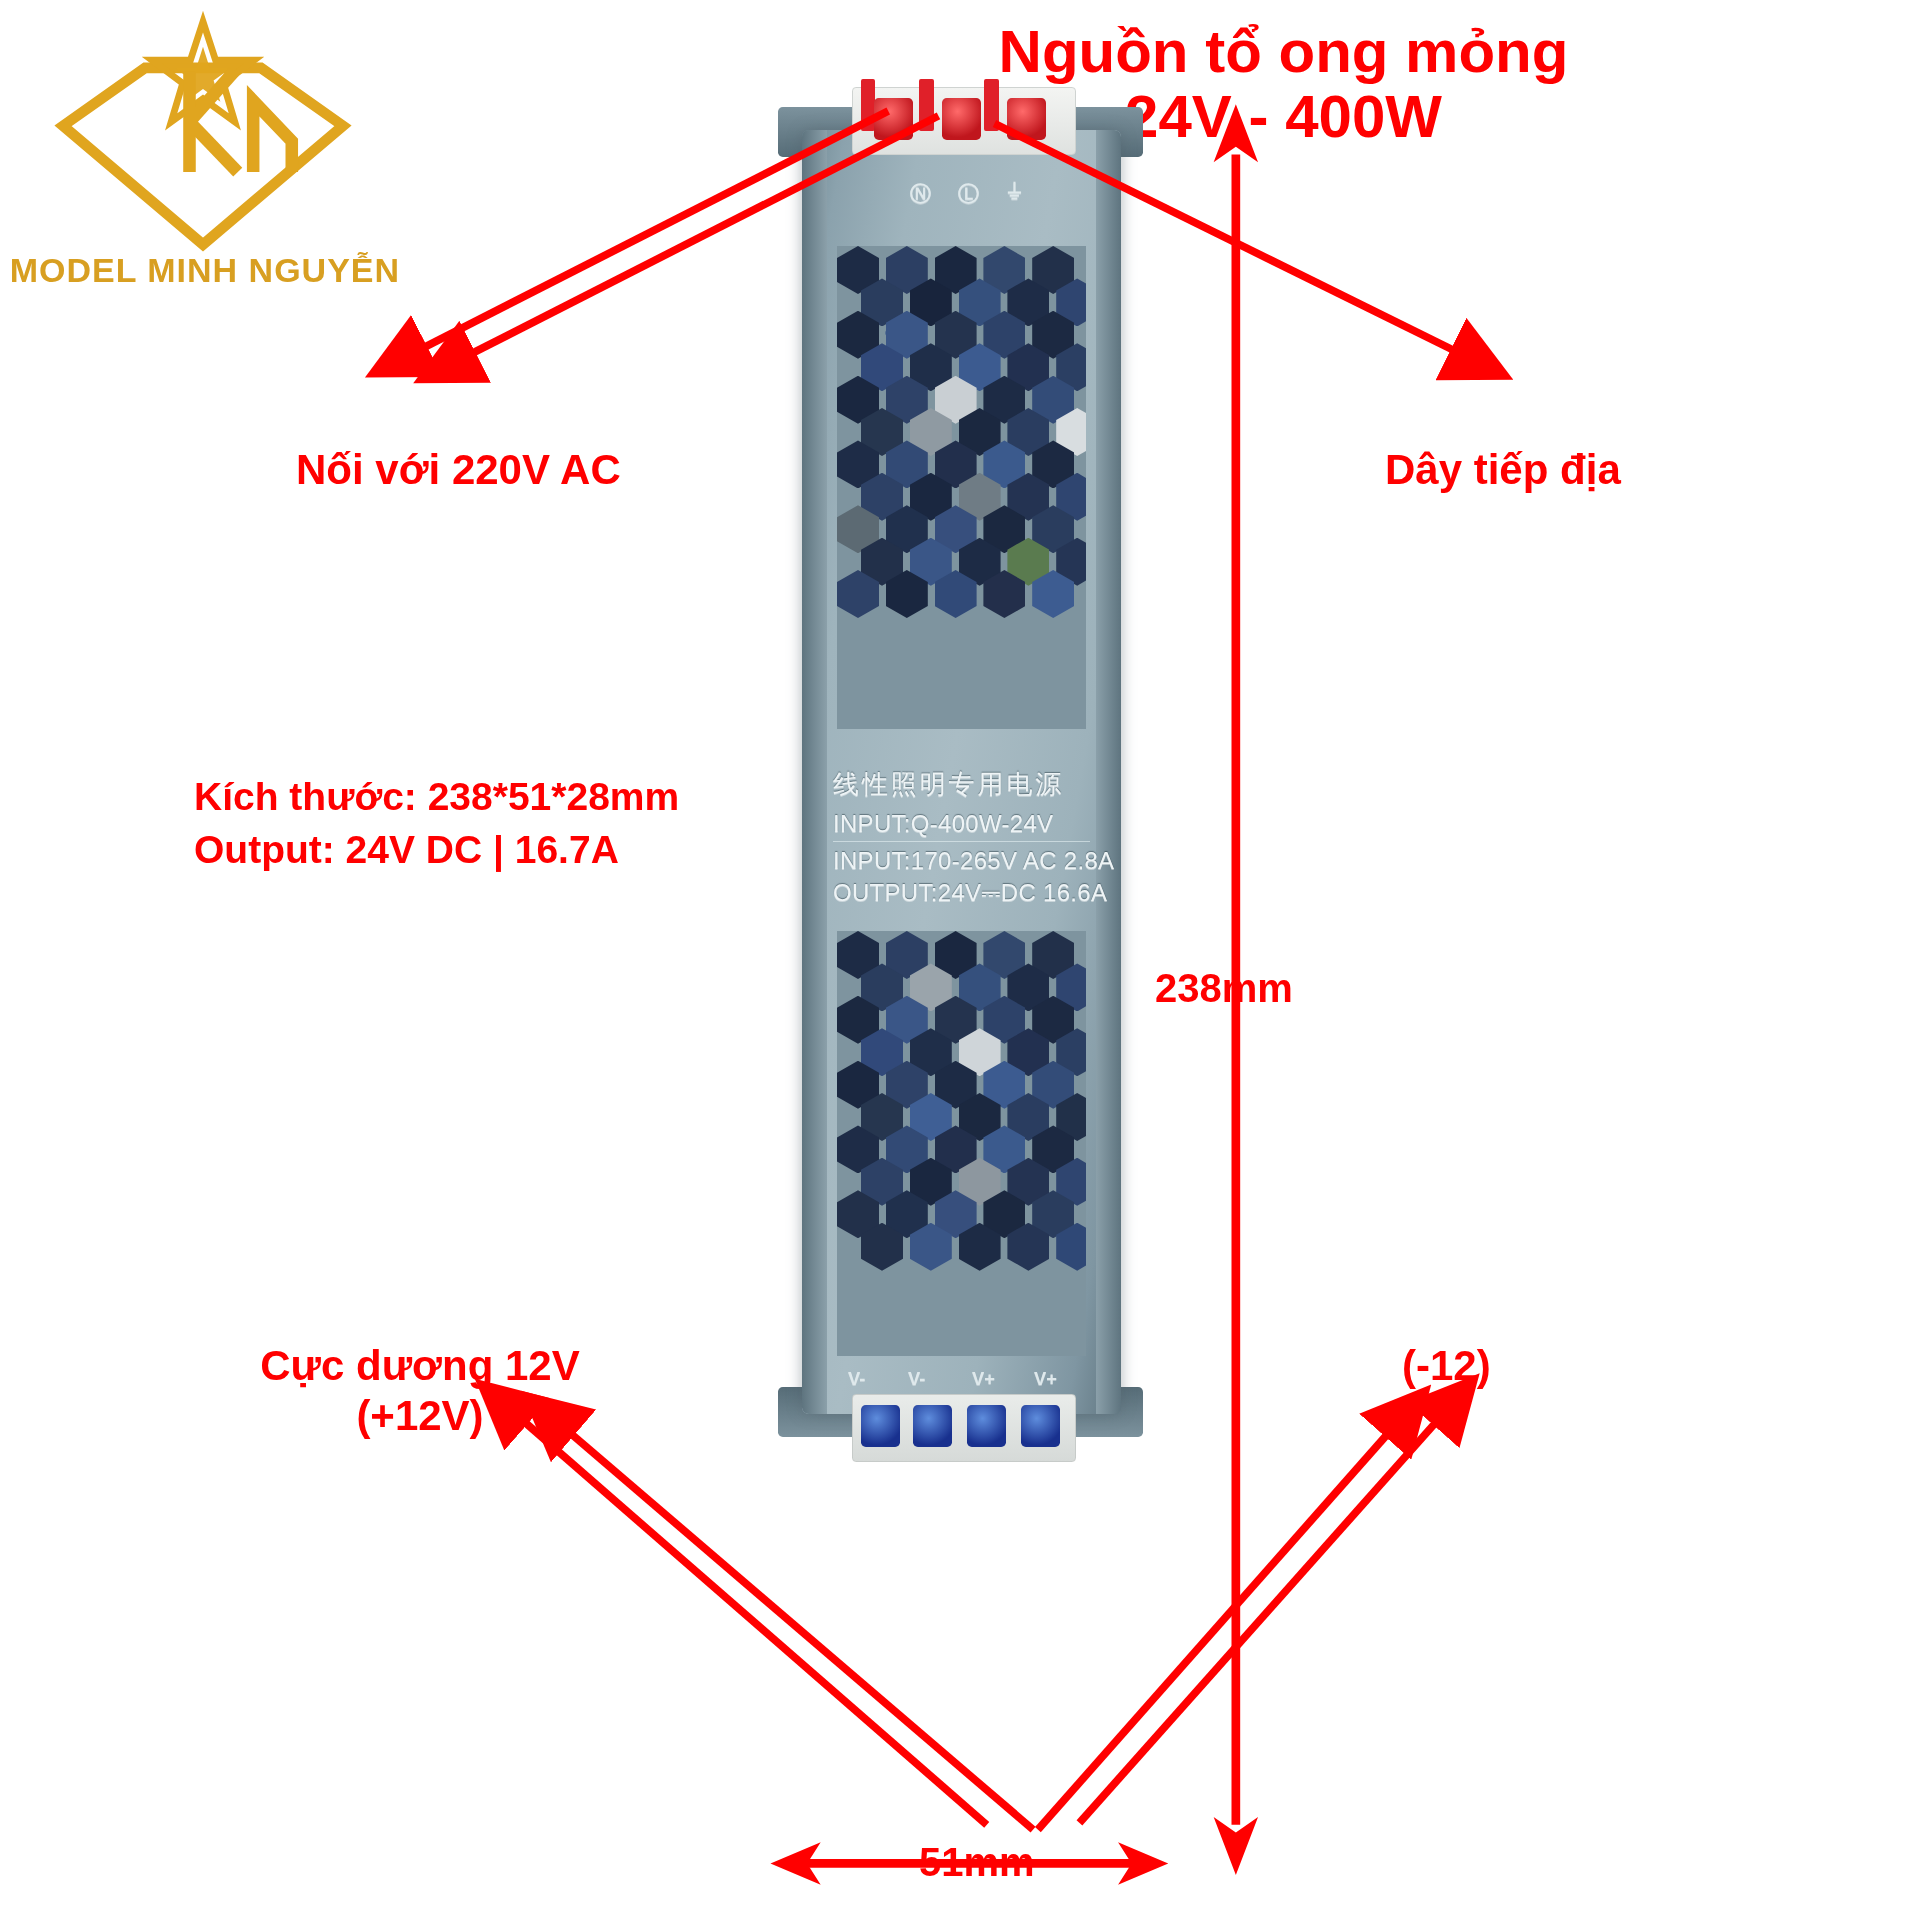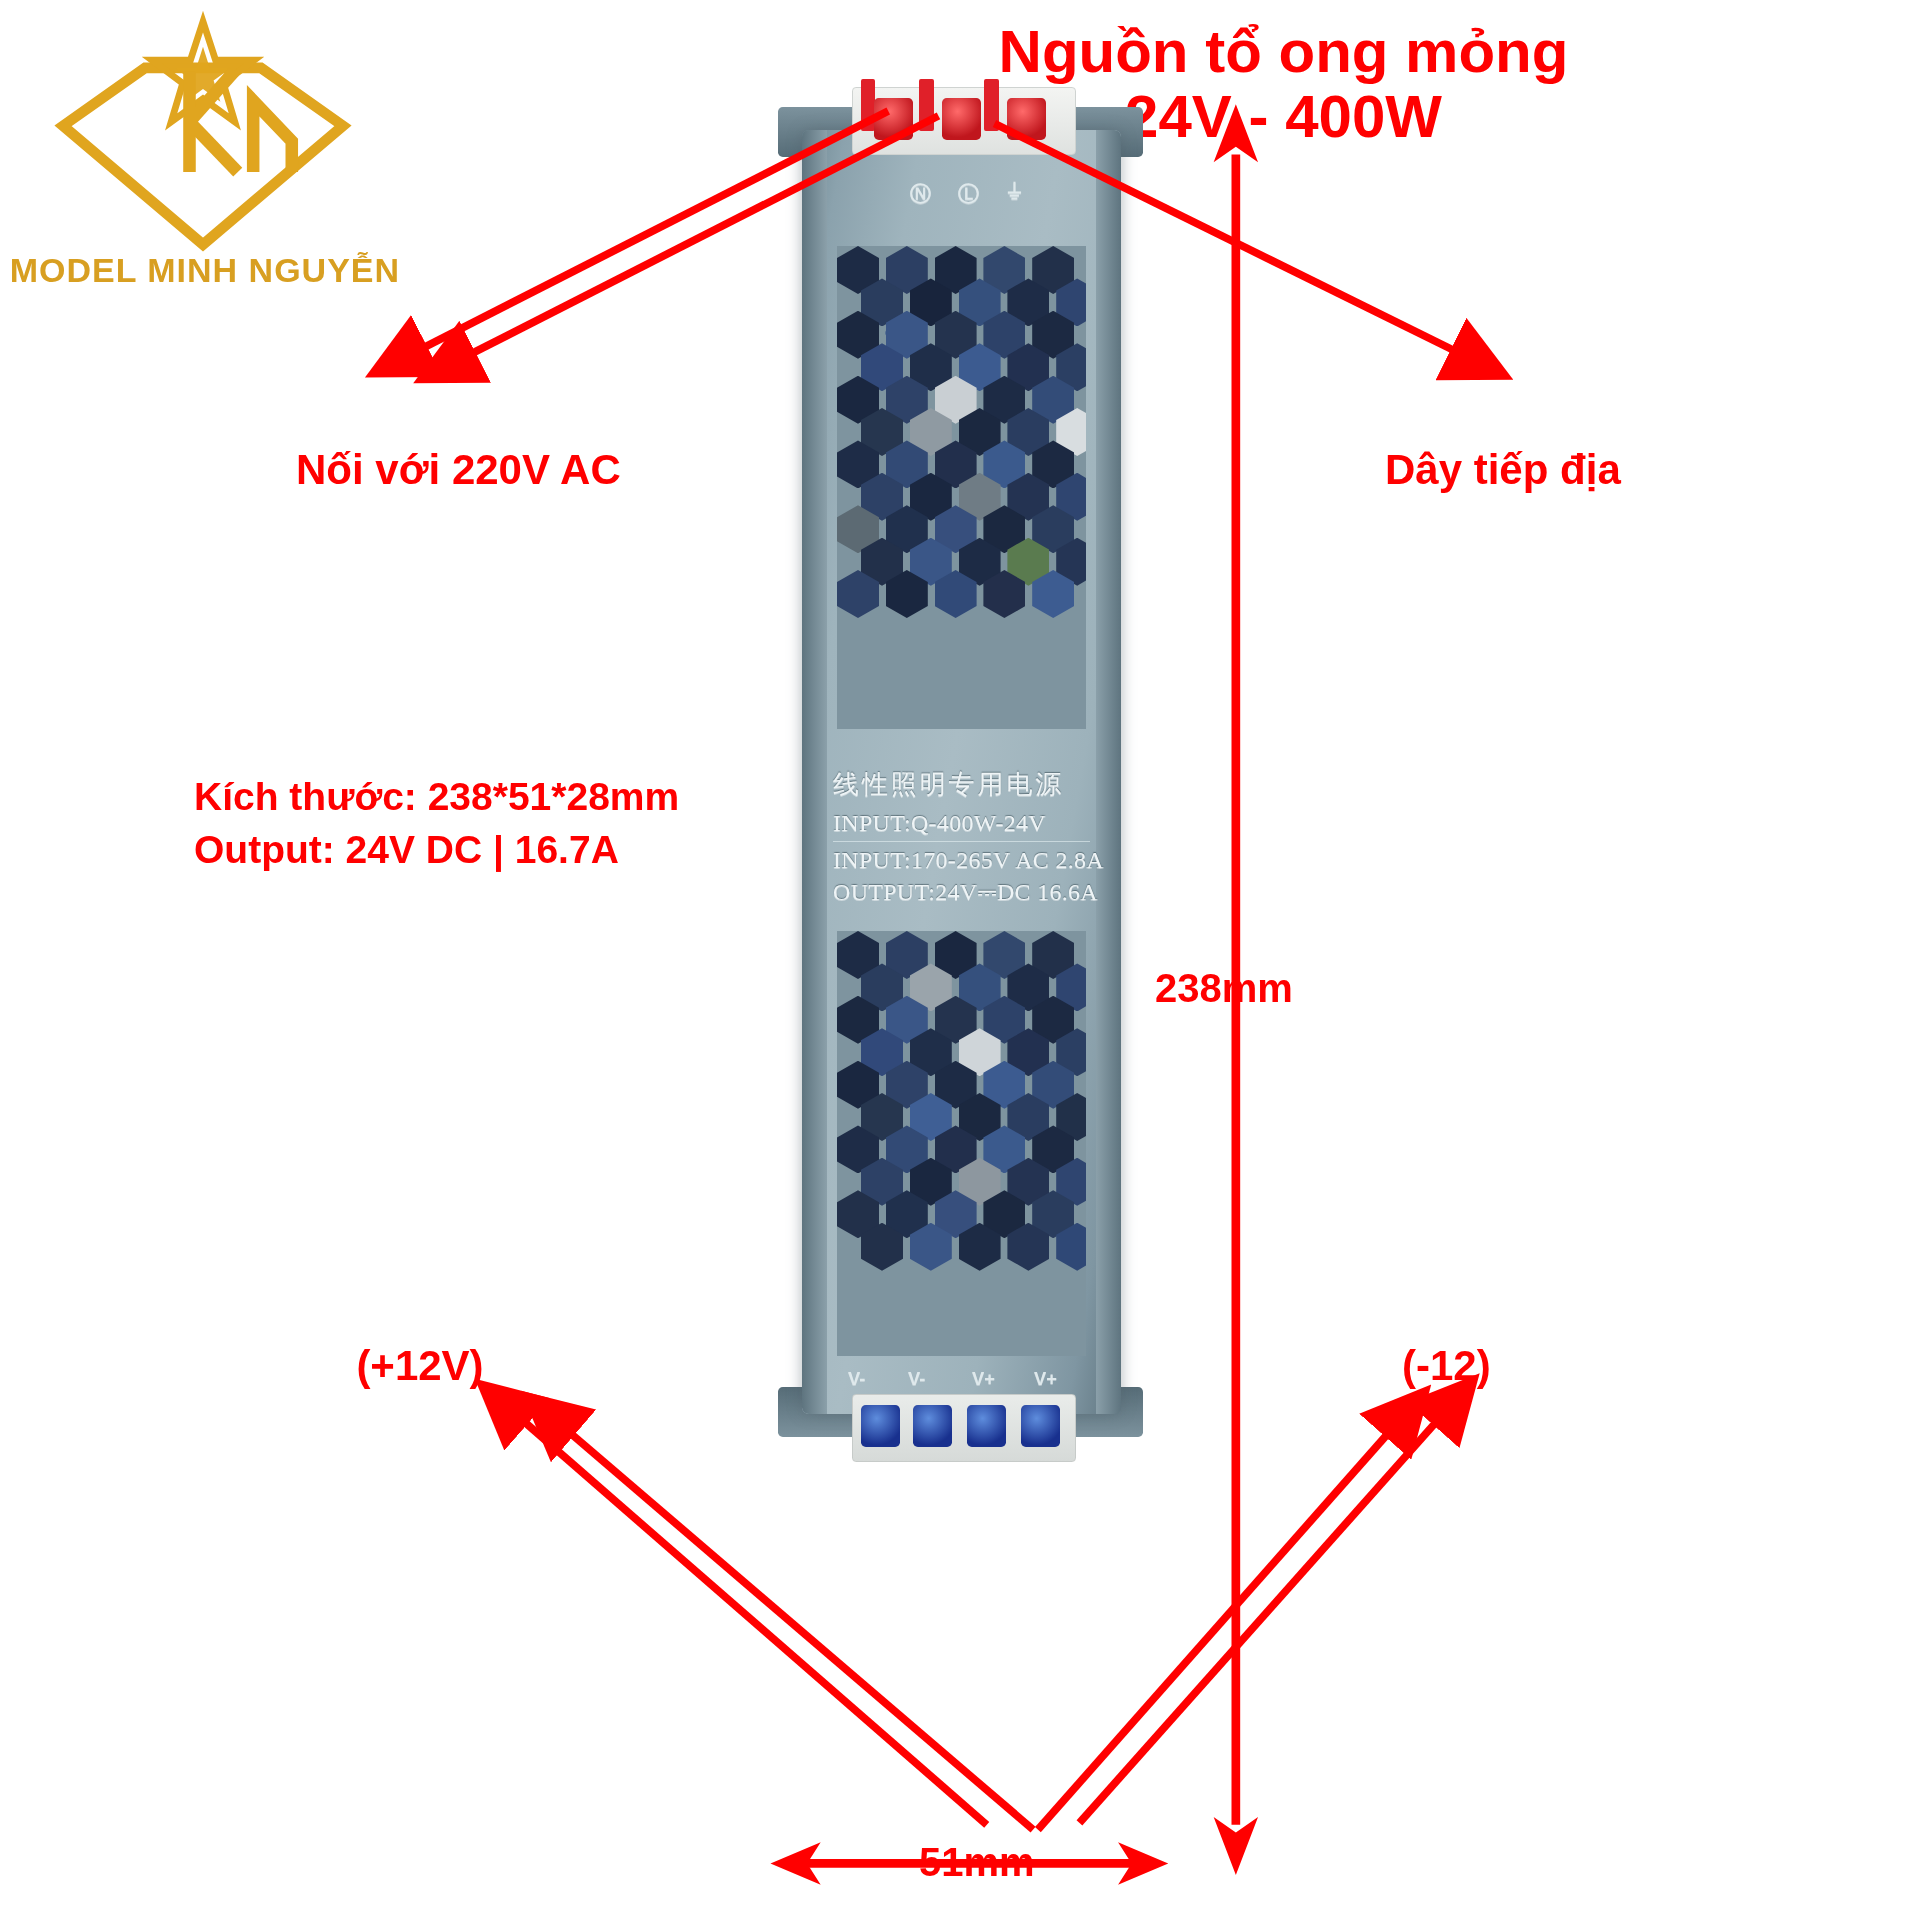--- a/index.html
+++ b/index.html
@@ -95,21 +95,21 @@
     clip-path:polygon(50% 0%,100% 25%,100% 75%,50% 100%,0% 75%,0% 25%);
     background:#22304a;
     flex:0 0 auto;
   }
   .hexrow.odd{margin-left:24px;}
 
   
   .plate{
     position:absolute;left:31px;width:257px;
     color:#eef4f6;
-    font-family:Liberation Serif, serif;
+    font-family:Liberation Sans, sans-serif;
     text-shadow:0 1px 0 rgba(255,255,255,.45), 0 -1px 1px rgba(40,60,70,.55);
     letter-spacing:0.3px;
   }
   .plate .cn{font-size:26px;letter-spacing:2.9px;margin-bottom:5.8px;white-space:nowrap;}
   .plate .ln{font-size:24px;line-height:1.32;white-space:nowrap;}
   .plate .rule{height:1px;background:rgba(235,245,248,.55);margin:1.9px 0 2.9px 0;}
 
   
   .cap{
     position:absolute;left:15.4px;width:365px;height:50px;
@@ -417,20 +417,21 @@
     <g fill="#ff0000">
       <path d="M798,1930 L850,1908 L836,1930 L850,1952 Z"></path>
       <path d="M1210,1930 L1158,1908 L1172,1930 L1158,1952 Z"></path>
     </g>
   </svg>
 
   <div class="callout" id="lbl-ac">Nối với 220V AC</div>
   <div class="callout" id="lbl-gnd">Dây tiếp địa</div>
 
   <div class="callout" id="lbl-pos">
+    <div>Cực dương 12V</div>
     <div>(+12V)</div>
   </div>
 
   <div class="callout" id="lbl-neg">
     <div>(-12)</div>
   </div>
 
   <div id="spec">
     <div>Kích thước: 238*51*28mm</div>
     <div>Output: 24V DC | 16.7A</div>

